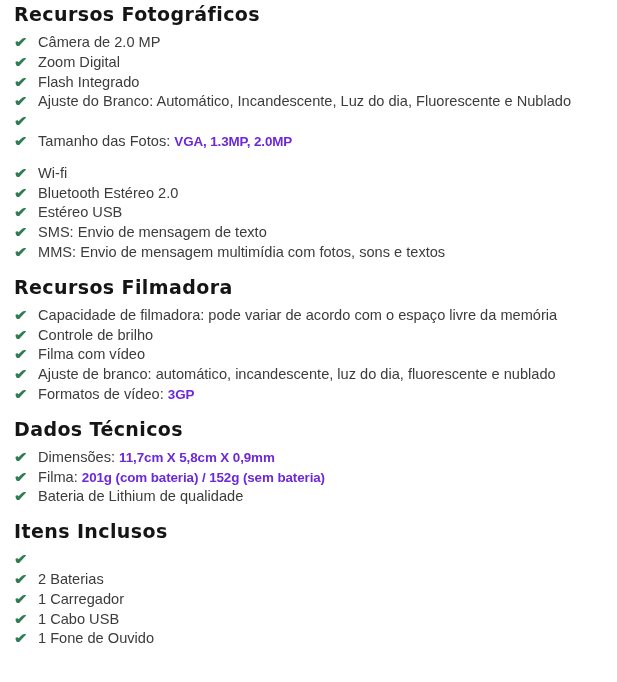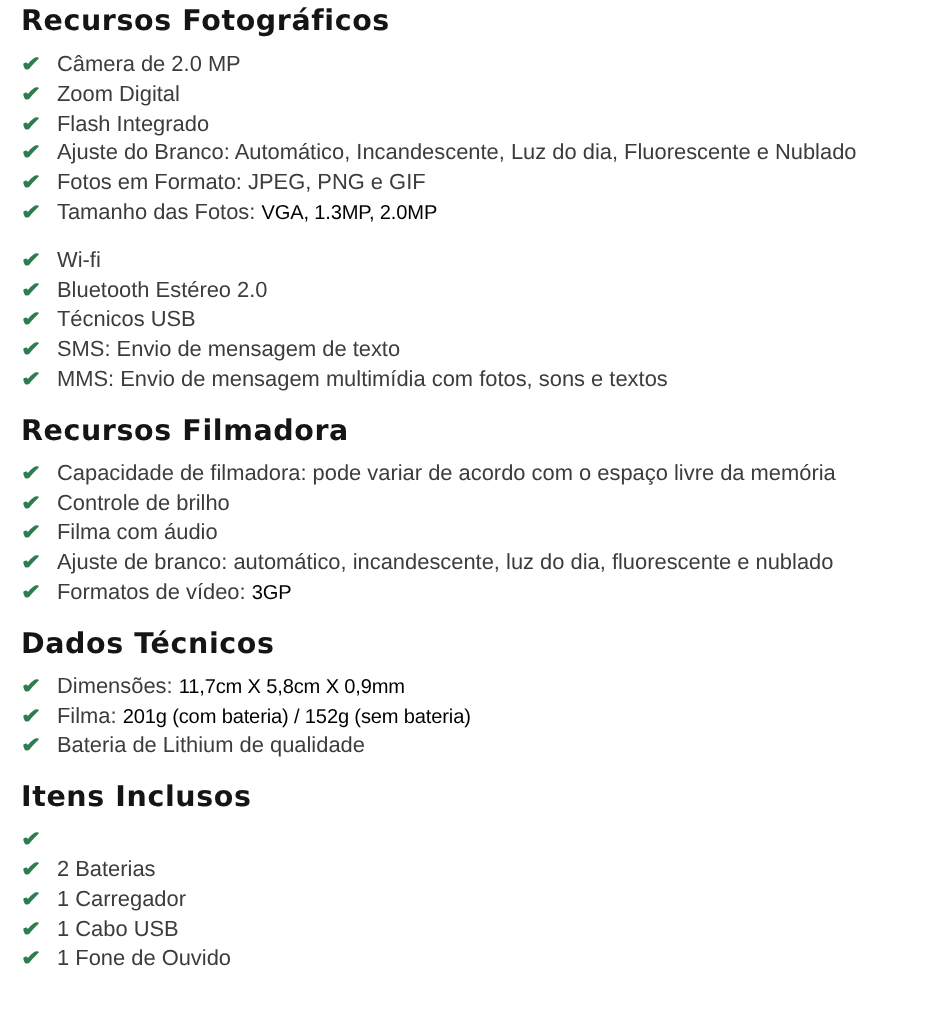--- a/index.html
+++ b/index.html
@@ -48,59 +48,59 @@
     color: #2e7d52;
     font-size: 14px;
     font-weight: bold;
     transform: scaleX(1.15);
     transform-origin: left center;
   }
   .item-text {
     white-space: pre;
   }
   .b {
-    font-weight: normal;
+    font-weight: bold;
     font-size: 13.4px;
     letter-spacing: -0.1px;
-    color: #000000;
+    color: #6d28d9;
   }
 </style>
 </head>
 <body>
 
 <div class="page">
 
   <section class="spec-section">
     <h2 class="section-title">Recursos Fotográficos</h2>
     <ul class="spec-list">
       <li class="spec-item"><span class="check">✔</span><span class="item-text"><span>Câmera de 2.0 MP</span><span class="b"></span></span></li>
       <li class="spec-item"><span class="check">✔</span><span class="item-text"><span>Zoom Digital</span><span class="b"></span></span></li>
       <li class="spec-item"><span class="check">✔</span><span class="item-text"><span>Flash Integrado</span><span class="b"></span></span></li>
       <li class="spec-item"><span class="check">✔</span><span class="item-text"><span>Ajuste do Branco: Automático, Incandescente, Luz do dia, Fluorescente e Nublado</span><span class="b"></span></span></li>
-      <li class="spec-item"><span class="check">✔</span><span class="item-text"><span>Fotos em Formato: JPEG, PNG e GIF</span><span class="b"></span></span></li>
+      <li class="spec-item"><span class="check">✔</span></li>
       <li class="spec-item"><span class="check">✔</span><span class="item-text"><span>Tamanho das Fotos: </span><span class="b">VGA, 1.3MP, 2.0MP</span></span></li>
     </ul>
   </section>
 
   <section class="spec-section">
     <ul class="spec-list">
       <li class="spec-item"><span class="check">✔</span><span class="item-text"><span>Wi-fi</span><span class="b"></span></span></li>
       <li class="spec-item"><span class="check">✔</span><span class="item-text"><span>Bluetooth Estéreo 2.0</span><span class="b"></span></span></li>
-      <li class="spec-item"><span class="check">✔</span><span class="item-text"><span>Técnicos USB</span><span class="b"></span></span></li>
+      <li class="spec-item"><span class="check">✔</span><span class="item-text"><span>Estéreo USB</span><span class="b"></span></span></li>
       <li class="spec-item"><span class="check">✔</span><span class="item-text"><span>SMS: Envio de mensagem de texto</span><span class="b"></span></span></li>
       <li class="spec-item"><span class="check">✔</span><span class="item-text"><span>MMS: Envio de mensagem multimídia com fotos, sons e textos</span><span class="b"></span></span></li>
     </ul>
   </section>
 
   <section class="spec-section">
     <h2 class="section-title">Recursos Filmadora</h2>
     <ul class="spec-list">
       <li class="spec-item"><span class="check">✔</span><span class="item-text"><span>Capacidade de filmadora: pode variar de acordo com o espaço livre da memória</span><span class="b"></span></span></li>
       <li class="spec-item"><span class="check">✔</span><span class="item-text"><span>Controle de brilho</span><span class="b"></span></span></li>
-      <li class="spec-item"><span class="check">✔</span><span class="item-text"><span>Filma com áudio</span><span class="b"></span></span></li>
+      <li class="spec-item"><span class="check">✔</span><span class="item-text"><span>Filma com vídeo</span><span class="b"></span></span></li>
       <li class="spec-item"><span class="check">✔</span><span class="item-text"><span>Ajuste de branco: automático, incandescente, luz do dia, fluorescente e nublado</span><span class="b"></span></span></li>
       <li class="spec-item"><span class="check">✔</span><span class="item-text"><span>Formatos de vídeo: </span><span class="b">3GP</span></span></li>
     </ul>
   </section>
 
   <section class="spec-section">
     <h2 class="section-title">Dados Técnicos</h2>
     <ul class="spec-list">
       <li class="spec-item"><span class="check">✔</span><span class="item-text"><span>Dimensões: </span><span class="b">11,7cm X 5,8cm X 0,9mm</span></span></li>
       <li class="spec-item"><span class="check">✔</span><span class="item-text"><span>Filma: </span><span class="b">201g (com bateria) / 152g (sem bateria)</span></span></li>

